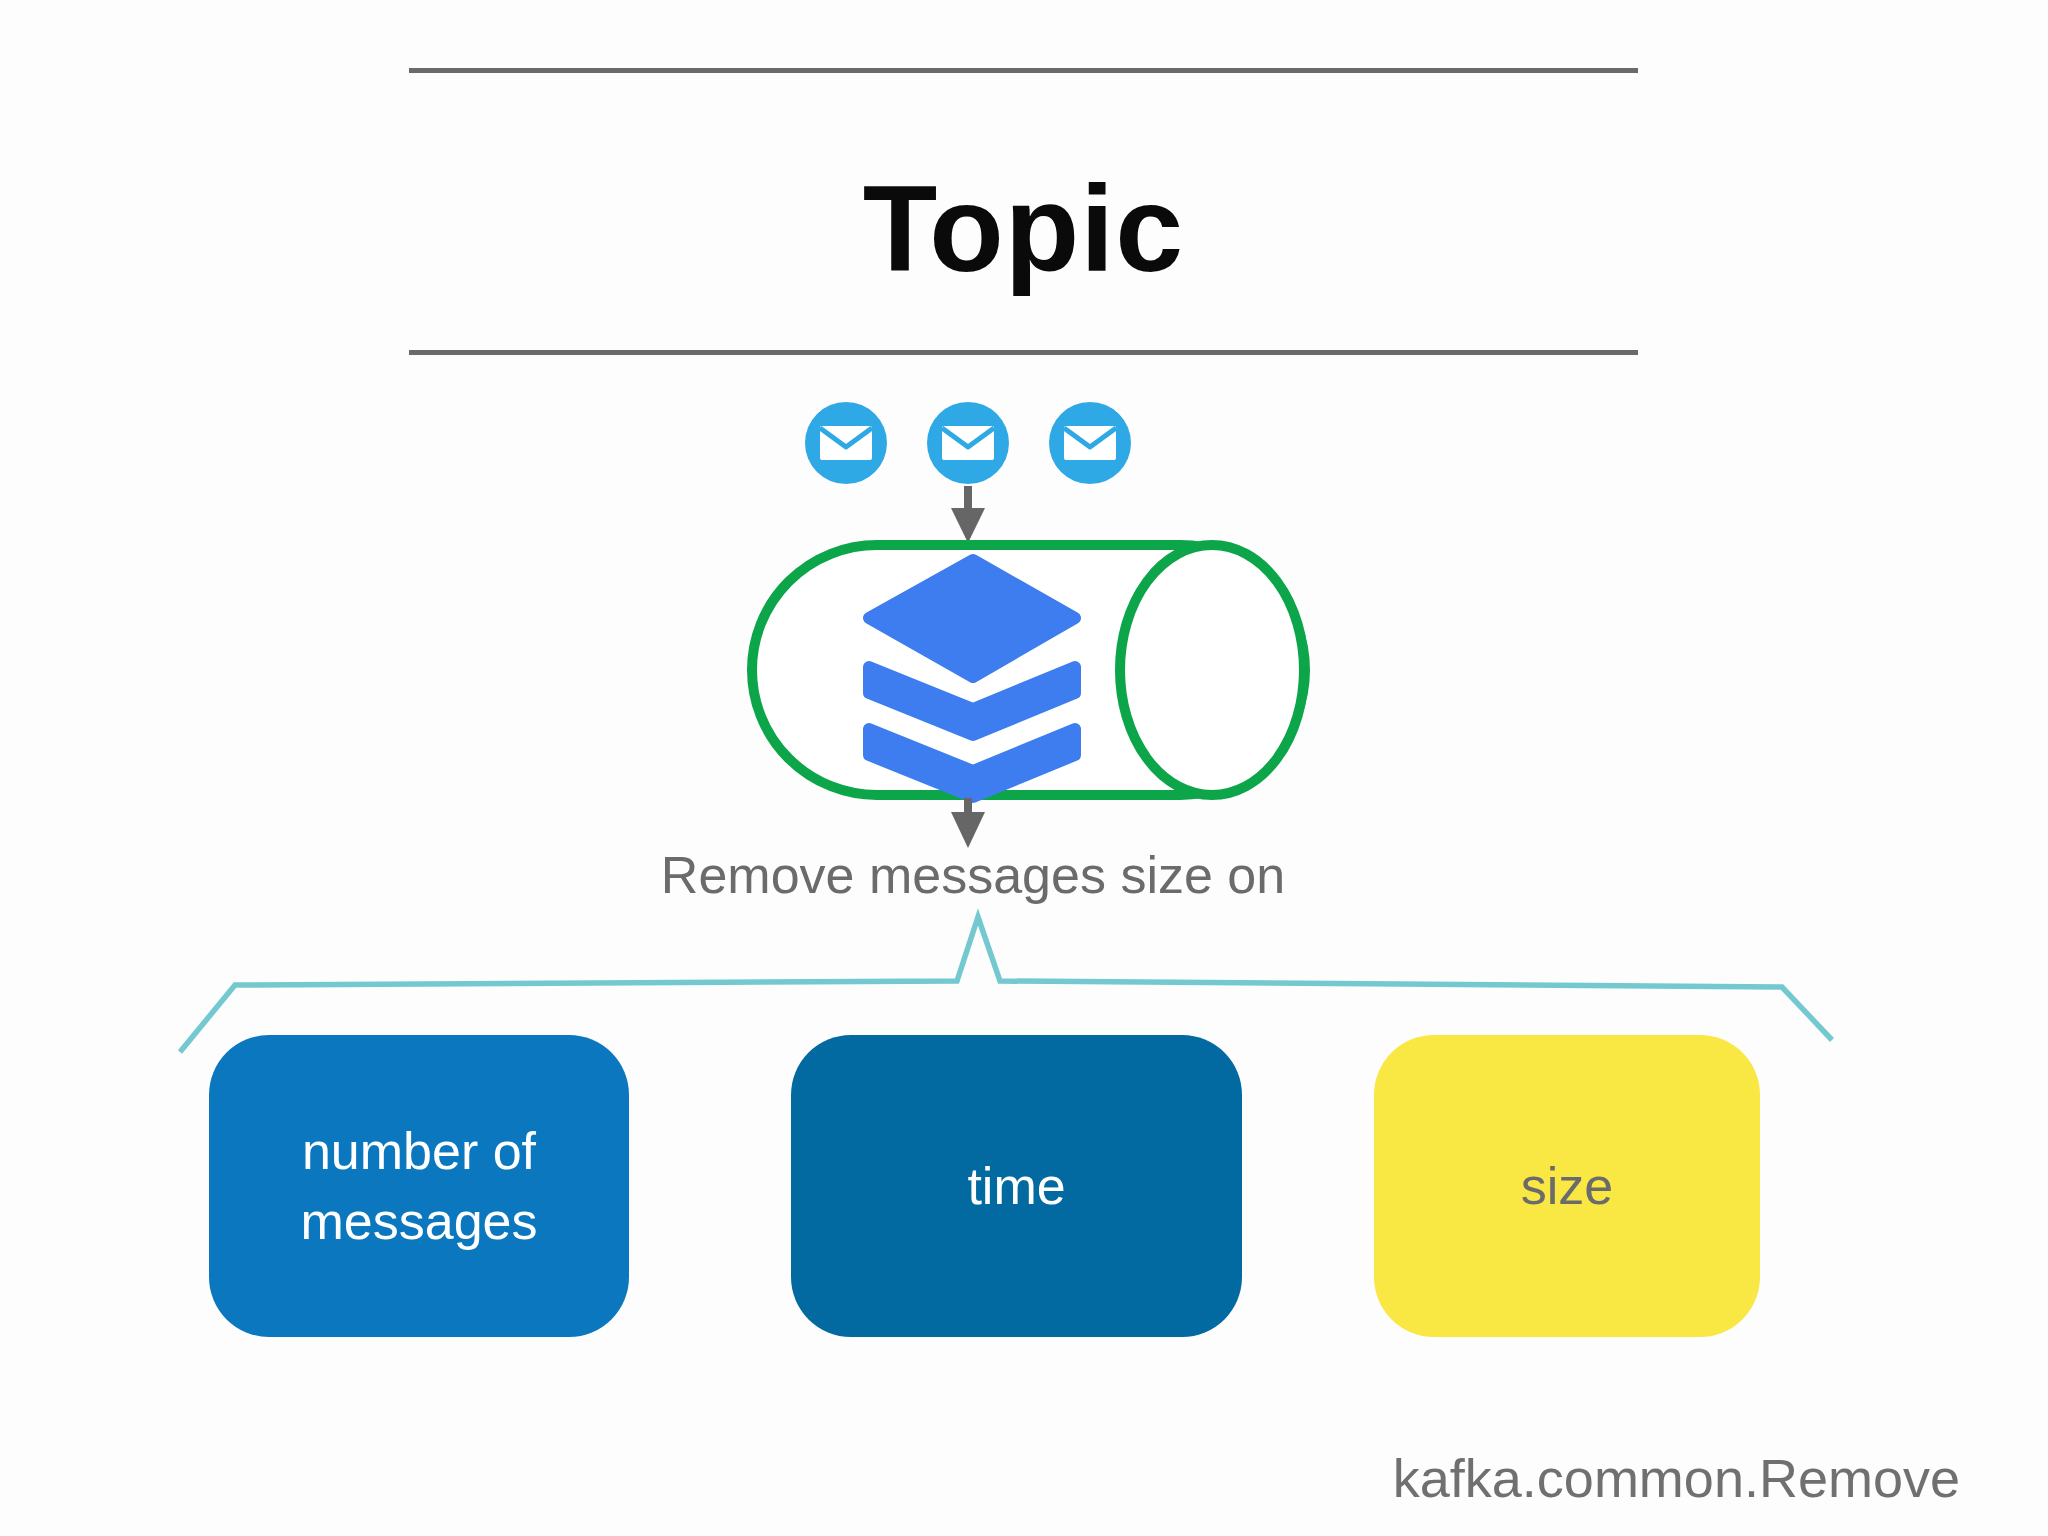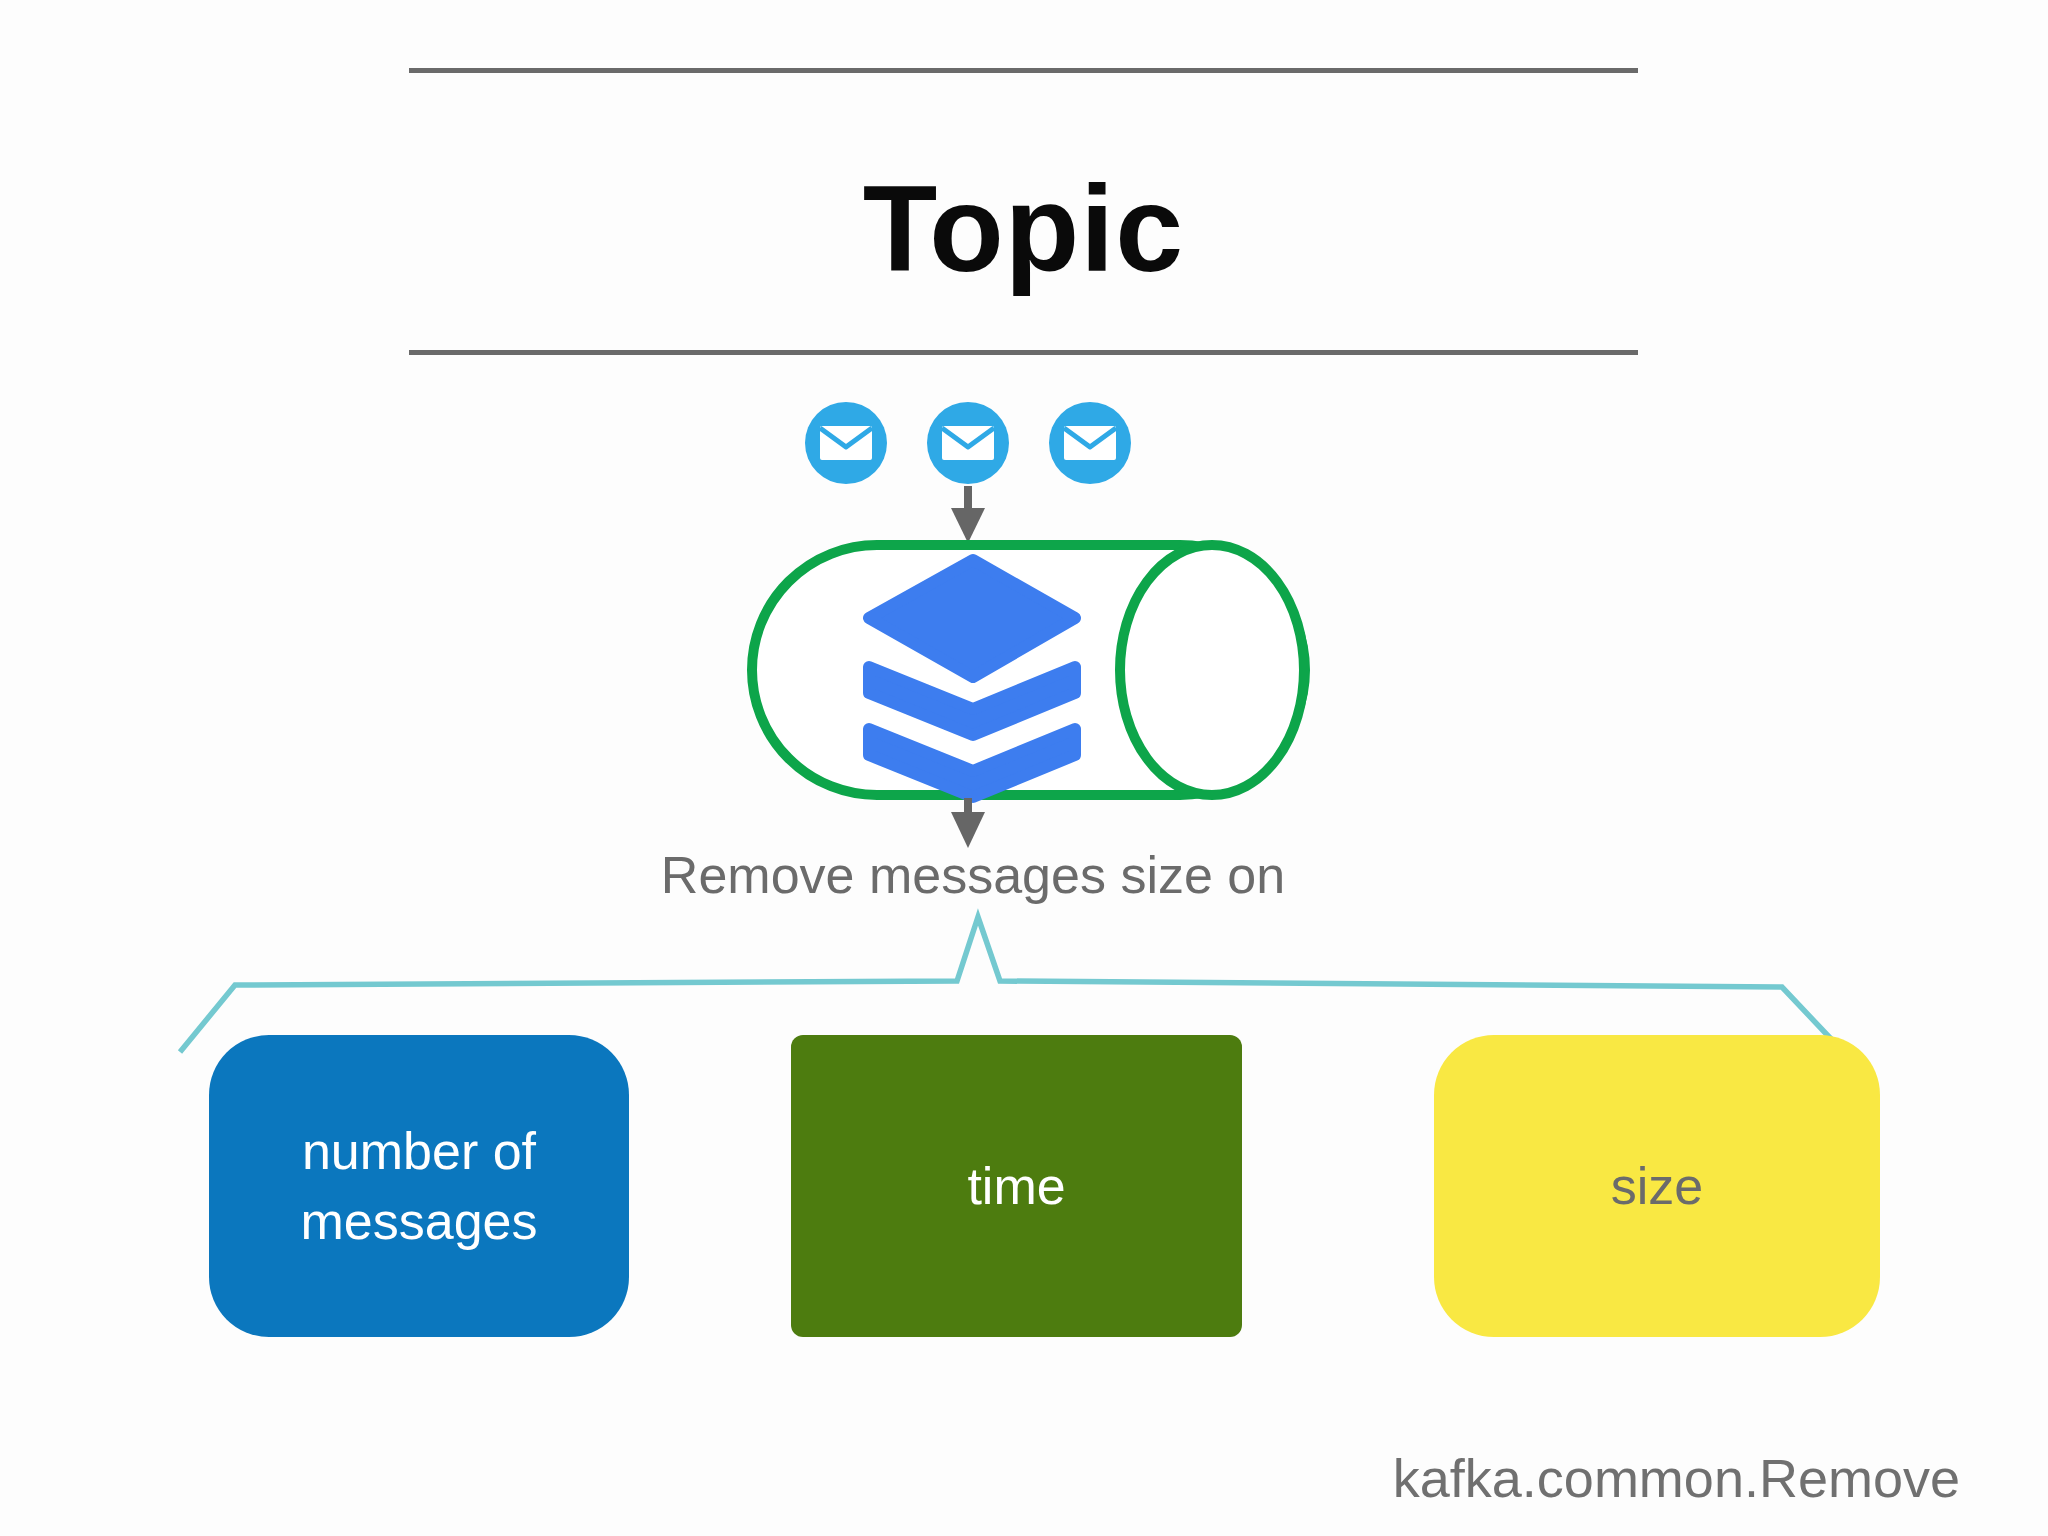--- a/index.html
+++ b/index.html
@@ -42,21 +42,21 @@
     border-radius:60px;
     display:flex;align-items:center;justify-content:center;
     text-align:center;
     font-size:52px;
     line-height:1.35;
     padding:0 40px;
     box-sizing:border-box;
   }
   .box-blue{left:209px;width:420px;}
   .box-green{left:791px;width:451px;}
-  .box-yellow{left:1434px;width:446px;}
+  .box-yellow{left:1374px;width:386px;}
   .footer-caption{
     position:absolute;
     right:88px;top:1447px;
     font-size:54px;
     color:#707070;
   }
 </style>
 </head>
 <body>
 
@@ -106,21 +106,21 @@
     </g>
 
     <polyline points="180,1052 235,985 957,981 978,917 1000,981 1782,987 1832,1040" fill="none" stroke="#74c9d0" stroke-width="5.5"></polyline>
   </svg>
 
   <div class="remove-label">Remove messages size on</div>
 
   <div class="box box-blue" style="background-color: rgb(11, 119, 190); color: rgb(255, 255, 255);">
     <span>number of messages</span>
   </div>
-  <div class="box box-green" style="background-color: #4d7c0f; color: rgb(255, 255, 255); border-radius: 12px;">
+  <div class="box box-green" style="background-color: #0369a1; color: rgb(255, 255, 255);">
     <span>time</span>
   </div>
   <div class="box box-yellow" style="background-color: rgb(249, 232, 67); color: rgb(107, 107, 107);">
     <span>size</span>
   </div>
 
   <div class="footer-caption">kafka.common.Remove</div>
 
 </div>
 

